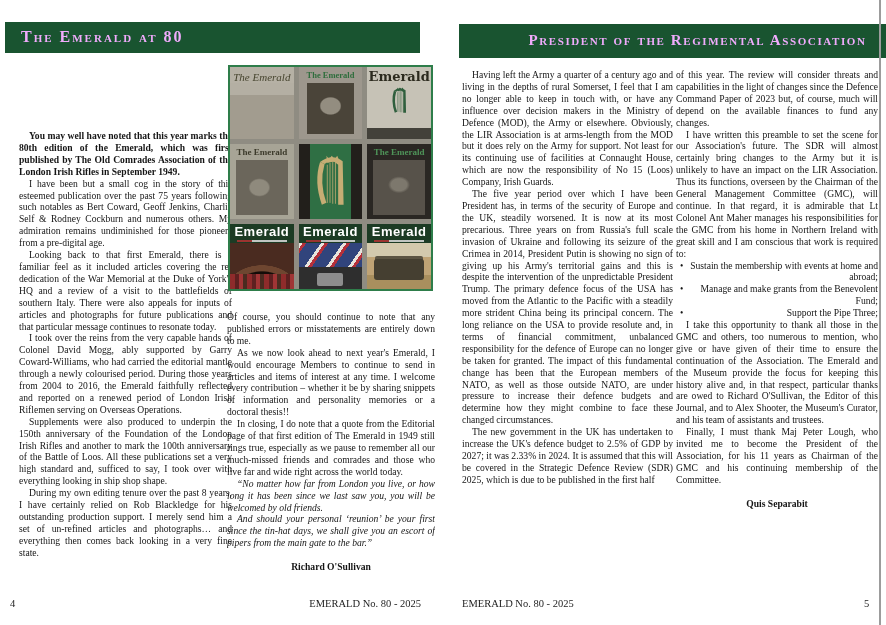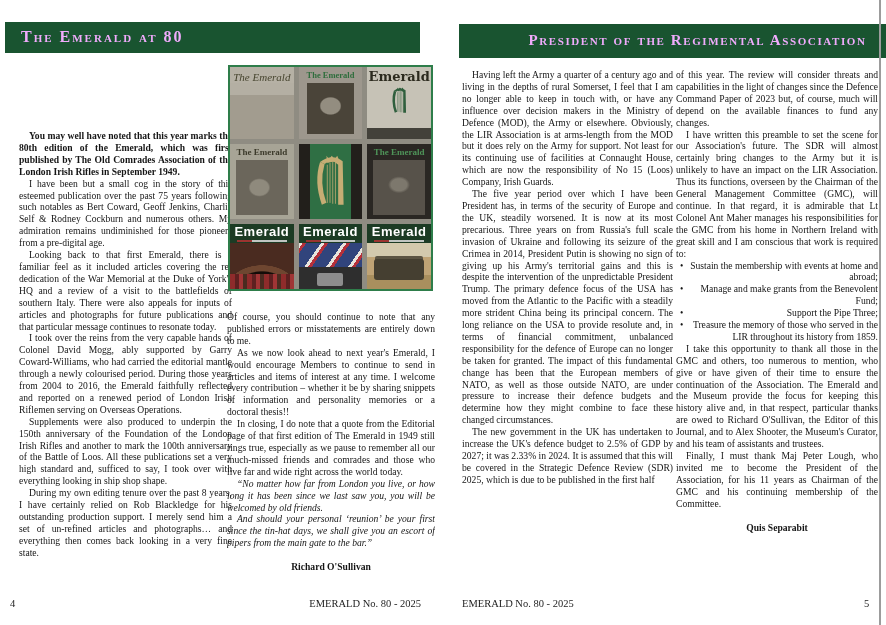--- a/index.html
+++ b/index.html
@@ -213,21 +213,20 @@
         <p>Having left the Army a quarter of a century ago and living in the depths of rural Somerset, I feel that I am no longer able to keep in touch with, or have any influence over decision makers in the Ministry of Defence (MOD), the Army or elsewhere. Obviously, the LIR Association is at arms-length from the MOD but it does rely on the Army for support. Not least for its continuing use of facilities at Connaught House, which are now the responsibility of No 15 (Loos) Company, Irish Guards.</p>
         <p>The five year period over which I have been President has, in terms of the security of Europe and the UK, steadily worsened. It is now at its most precarious. Three years on from Russia's full scale invasion of Ukraine and following its seizure of the Crimea in 2014, President Putin is showing no sign of giving up his Army's territorial gains and this is despite the intervention of the unpredictable President Trump. The primary defence focus of the USA has moved from the Atlantic to the Pacific with a steadily more strident China being its principal concern. The long reliance on the USA to provide resolute and, in terms of financial commitment, unbalanced responsibility for the defence of Europe can no longer be taken for granted. The impact of this fundamental change has been that the European members of NATO, as well as those outside NATO, are under pressure to increase their defence budgets and determine how they might combine to face these changed circumstances.</p>
         <p>The new government in the UK has undertaken to increase the UK's defence budget to 2.5% of GDP by 2027; it was 2.33% in 2024. It is assumed that this will be covered in the Strategic Defence Review (SDR) 2025, which is due to be published in the first half</p>
       </div>
     <div class="col col-r2">
         <p class="flush">of this year. The review will consider threats and capabilities in the light of changes since the Defence Command Paper of 2023 but, of course, much will depend on the available finances to fund any changes.</p>
         <p>I have written this preamble to set the scene for our Association's future. The SDR will almost certainly bring changes to the Army but it is unlikely to have an impact on the LIR Association. Thus its functions, overseen by the Chairman of the General Management Committee (GMC), will continue. In that regard, it is admirable that Lt Colonel Ant Maher manages his responsibilities for the GMC from his home in Northern Ireland with great skill and I am conscious that work is required to:</p>
         <p class="bullet">Sustain the membership with events at home and abroad;</p>
         <p class="bullet">Manage and make grants from the Benevolent Fund;</p>
         <p class="bullet">Support the Pipe Three;</p>
-        <p class="bullet">Treasure the memory of those who served in the LIR throughout its history from 1859.</p>
         <p>I take this opportunity to thank all those in the GMC and others, too numerous to mention, who give or have given of their time to ensure the continuation of the Association. The Emerald and the Museum provide the focus for keeping this history alive and, in that respect, particular thanks are owed to Richard O'Sullivan, the Editor of this Journal, and to Alex Shooter, the Museum's Curator, and his team of assistants and trustees.</p>
         <p>Finally, I must thank Maj Peter Lough, who invited me to become the President of the Association, for his 11 years as Chairman of the GMC and his continuing membership of the Committee.</p>
         <p class="sig">Quis Separabit</p>
       </div>
 
     <div class="footer footer-right">EMERALD No. 80 - 2025</div>
     <div class="pagenum pn-right">5</div>
     <div class="page-edge"></div>
   </section>
 

